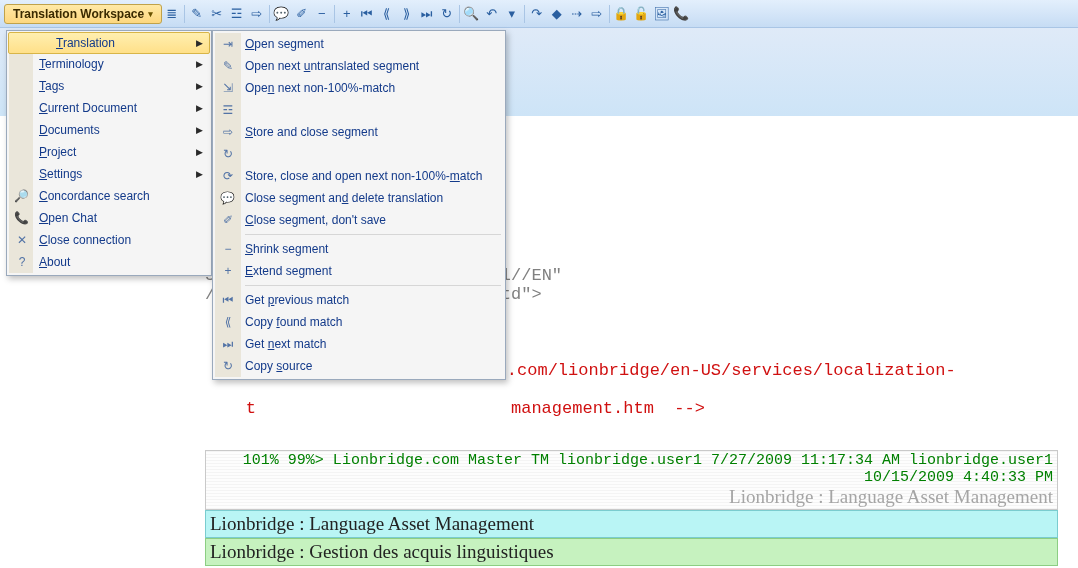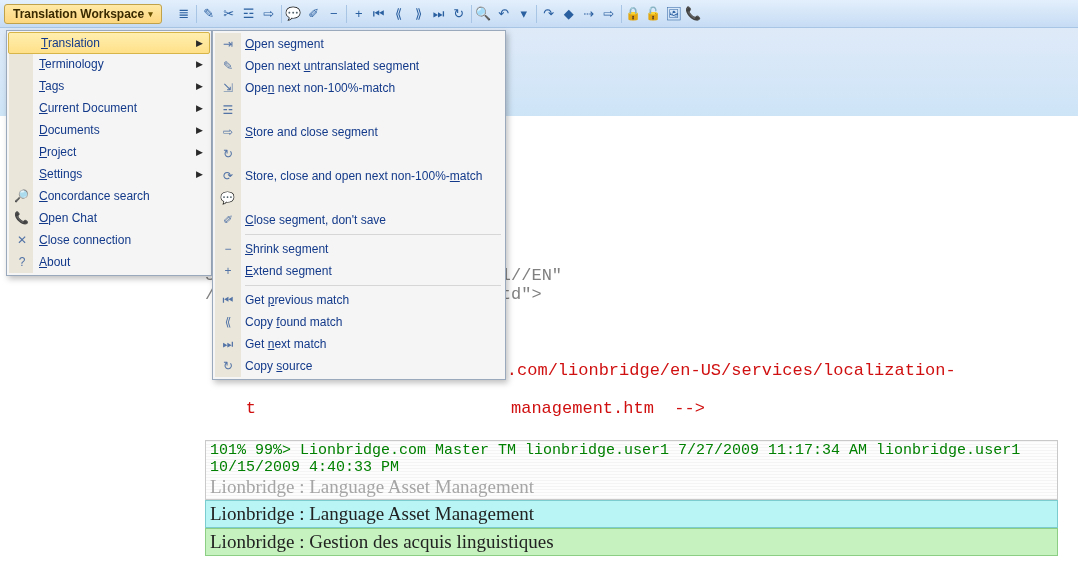--- a/index.html
+++ b/index.html
@@ -13,21 +13,21 @@
     overflow: hidden;
     position: relative;
   }
   .ribbon-row {
     background: linear-gradient(#e3effc, #c6dcf4);
     border-bottom: 1px solid #a9c5e5;
     height: 28px;
     display: flex;
     align-items: center;
     padding: 0 4px;
-    gap: 12px;
+    gap: 0;
   }
   .ws-btn {
     background: linear-gradient(#ffe9a6, #fdd77f);
     border: 1px solid #c0a24a;
     border-radius: 3px;
     padding: 2px 8px;
     font-weight: bold;
     color: #3a2a00;
     display: flex;
     align-items: center;
@@ -77,21 +77,22 @@
   .doc-line { white-space: pre; }
   .grey { color: #808080; }
   .red { color: #d01010; }
   .tm-box {
     background: repeating-linear-gradient(0deg, #f4f4f4 0 1px, #fdfdfd 1px 3px);
     border: 1px solid #c9c9c9;
     padding: 1px 4px;
     font-family: "Courier New", monospace;
     font-size: 15px;
     color: #008000;
-    margin-top: 3px;
+    margin-top: 13px;
+    text-align: right;
   }
   .tm-box .faded {
     color: #a5a5a5;
     font-family: Georgia, "Times New Roman", serif;
     font-size: 19px;
   }
   .seg-src {
     background: #b9f5f5;
     border: 1px solid #7acccf;
     padding: 2px 4px;
@@ -135,21 +136,21 @@
     height: 22px;
     padding: 0 18px 0 30px;
     color: #133a8a;
     cursor: pointer;
   }
   .mitem.hover {
     background: linear-gradient(#ffefb0, #ffe089);
     border: 1px solid #d8b548;
     border-radius: 2px;
     margin: -1px;
-    padding: 0 17px 0 32px;
+    padding: 0 17px 0 47px;
   }
   .mitem .arrow {
     position: absolute;
     right: 6px;
     color: #2a2a2a;
     font-size: 9px;
   }
   .mitem .micon {
     position: absolute;
     left: 4px;
@@ -310,20 +311,21 @@
     </div>
     <div class="mitem">
       <span class="micon">↻</span>
     </div>
     <div class="mitem">
       <span class="micon">⟳</span>
       <span><span>Store, close and open next non-100%-<span class="u">m</span>atch</span></span>
     </div>
     <div class="mitem">
       <span class="micon">💬</span>
+      <span><span>Close segment an<span class="u">d</span> delete translation</span></span>
     </div>
     <div class="mitem">
       <span class="micon">✐</span>
       <span><span><span class="u">C</span>lose segment, don't save</span></span>
     </div>
     <div class="msep"></div>
     <div class="mitem">
       <span class="micon">−</span>
       <span><span><span class="u">S</span>hrink segment</span></span>
     </div>

